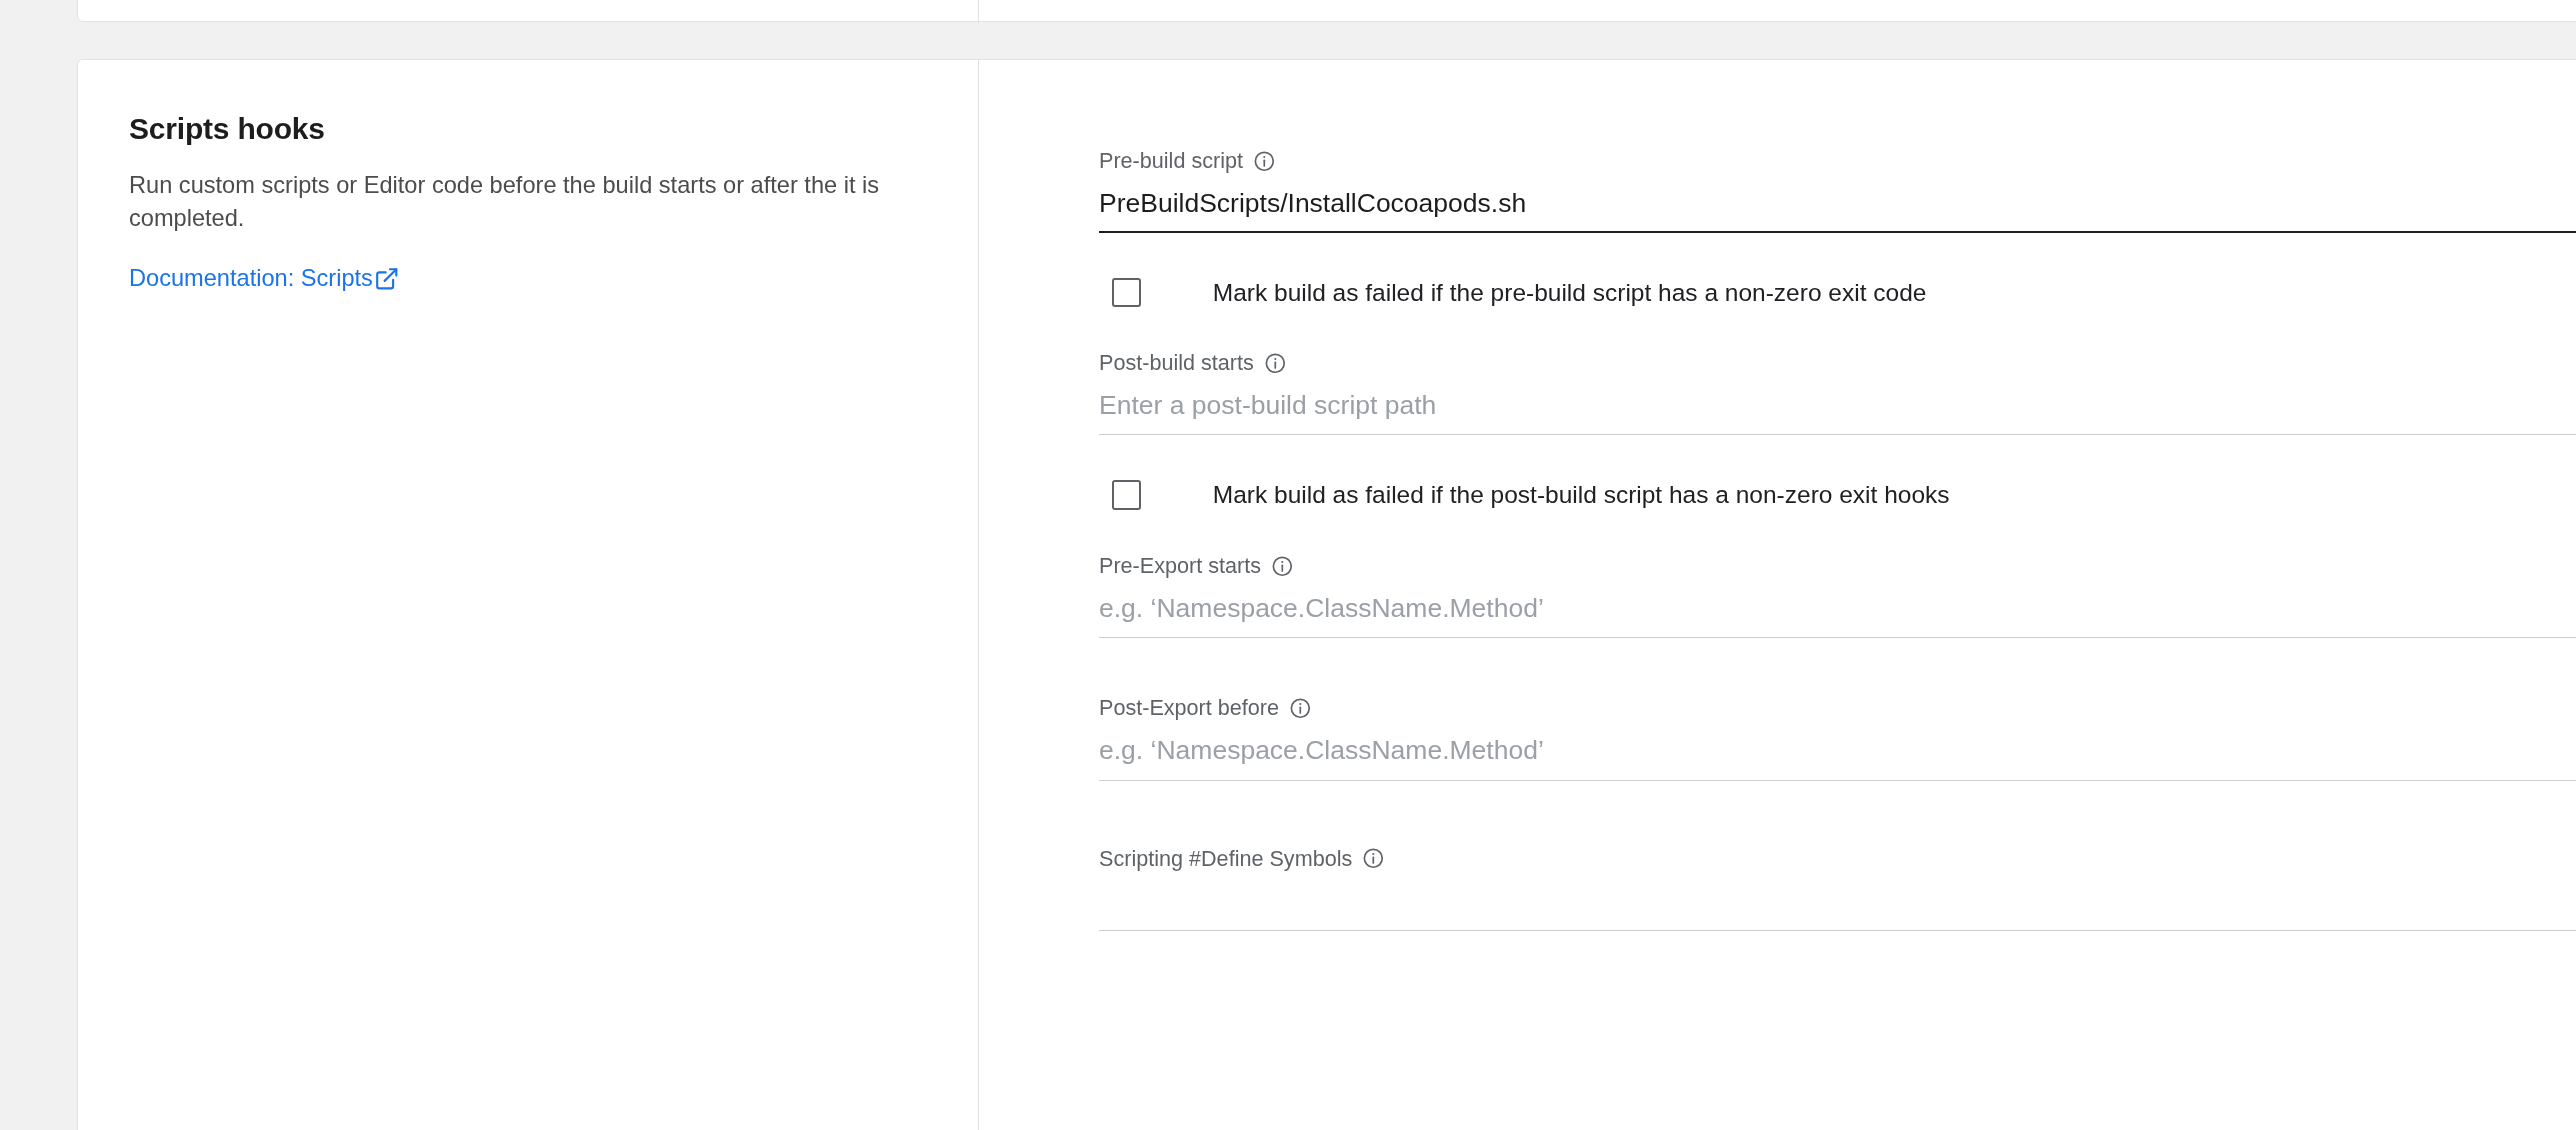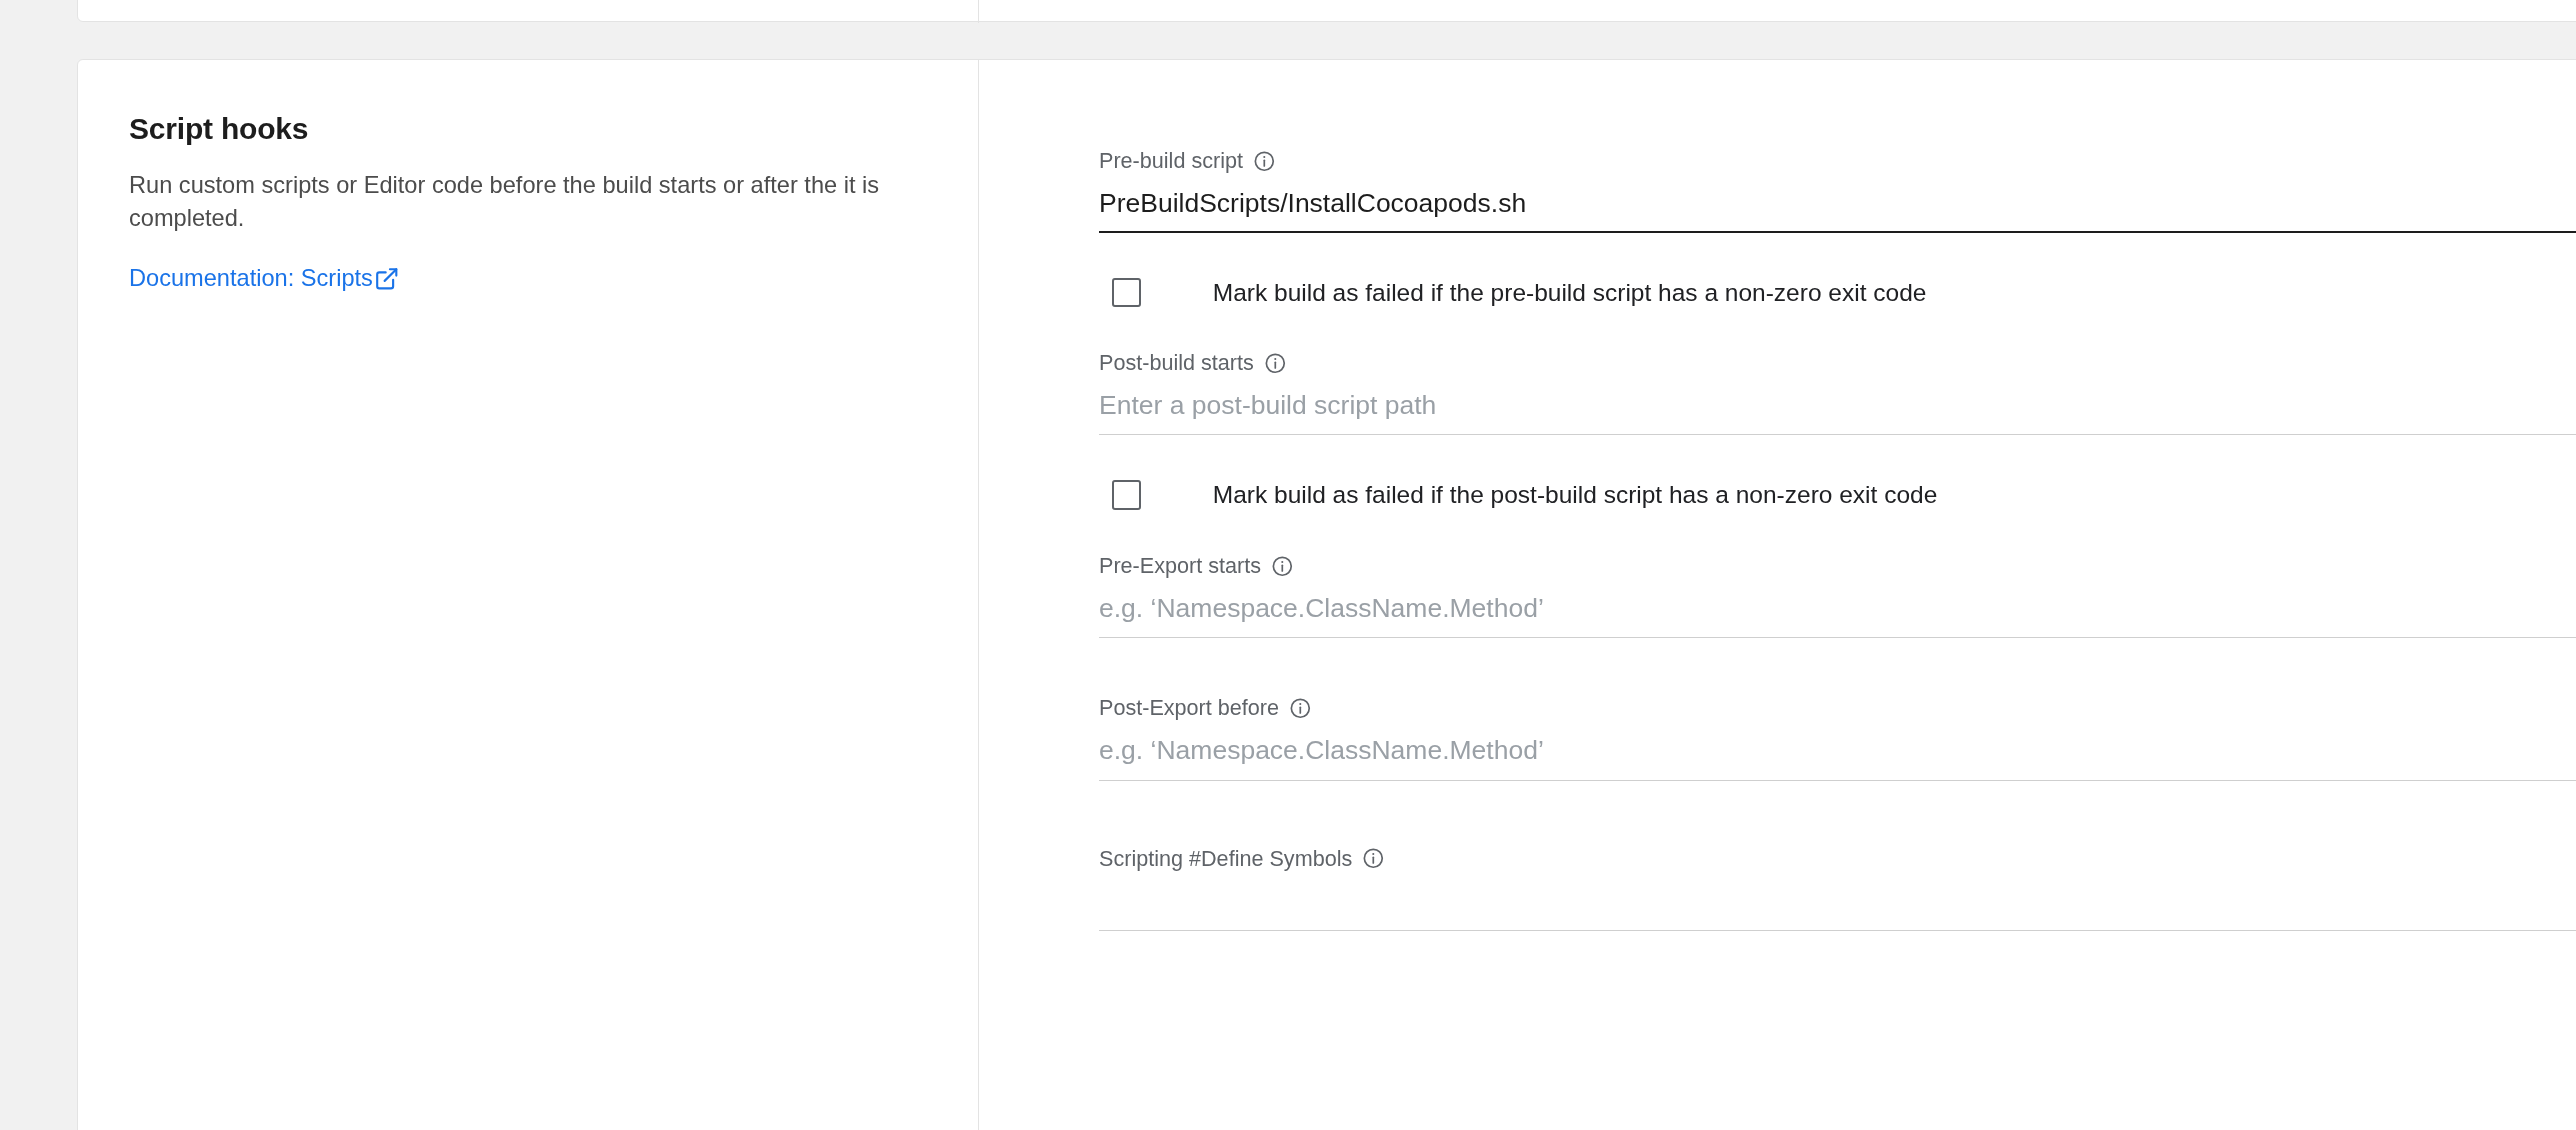--- a/index.html
+++ b/index.html
@@ -168,21 +168,21 @@
 <div id="page">
 
   <div class="card-top">
     <div class="divider"></div>
   </div>
 
   <div class="card">
     <div class="vdivider"></div>
 
     <div class="left-col">
-      <h2 class="section-title">Script hooks</h2>
+      <h2 class="section-title">Scripts hooks</h2>
       <p class="section-desc">Run custom scripts or Editor code before the build starts or after the it is completed.</p>
       <a class="doc-link">
         <span>Documentation: Scripts</span>
         <span class="ext-icon">
           <svg width="25.5" height="25.5" viewBox="0 0 24 24" fill="none" stroke="#1a73e8" stroke-width="2" stroke-linecap="round" stroke-linejoin="round">
             <path d="M18 13v6a2 2 0 0 1-2 2H5a2 2 0 0 1-2-2V8a2 2 0 0 1 2-2h6"></path>
             <polyline points="15 3 21 3 21 9"></polyline>
             <line x1="10" y1="14" x2="21" y2="3"></line>
           </svg>
         </span>
@@ -219,21 +219,21 @@
               <line x1="12" y1="11" x2="12" y2="17" stroke-linecap="round"></line>
               <circle cx="12" cy="7.5" r="1.1" fill="#5f6368" stroke="none"></circle>
             </svg>
           </span>
         </div>
         <input class="text-input" type="text" placeholder="Enter a post-build script path" style="">
       </div>
 
       <div class="checkbox-row">
         <div class="checkbox"></div>
-        <div class="checkbox-label">Mark build as failed if the post-build script has a non-zero exit code</div>
+        <div class="checkbox-label">Mark build as failed if the post-build script has a non-zero exit hooks</div>
       </div>
 
       <div class="field">
         <div class="field-label">
           <span>Pre-Export starts</span>
           <span class="info-icon">
             <svg width="22.6" height="22.6" viewBox="0 0 24 24" fill="none" stroke="#5f6368" stroke-width="1.8">
               <circle cx="12" cy="12" r="9.5"></circle>
               <line x1="12" y1="11" x2="12" y2="17" stroke-linecap="round"></line>
               <circle cx="12" cy="7.5" r="1.1" fill="#5f6368" stroke="none"></circle>

